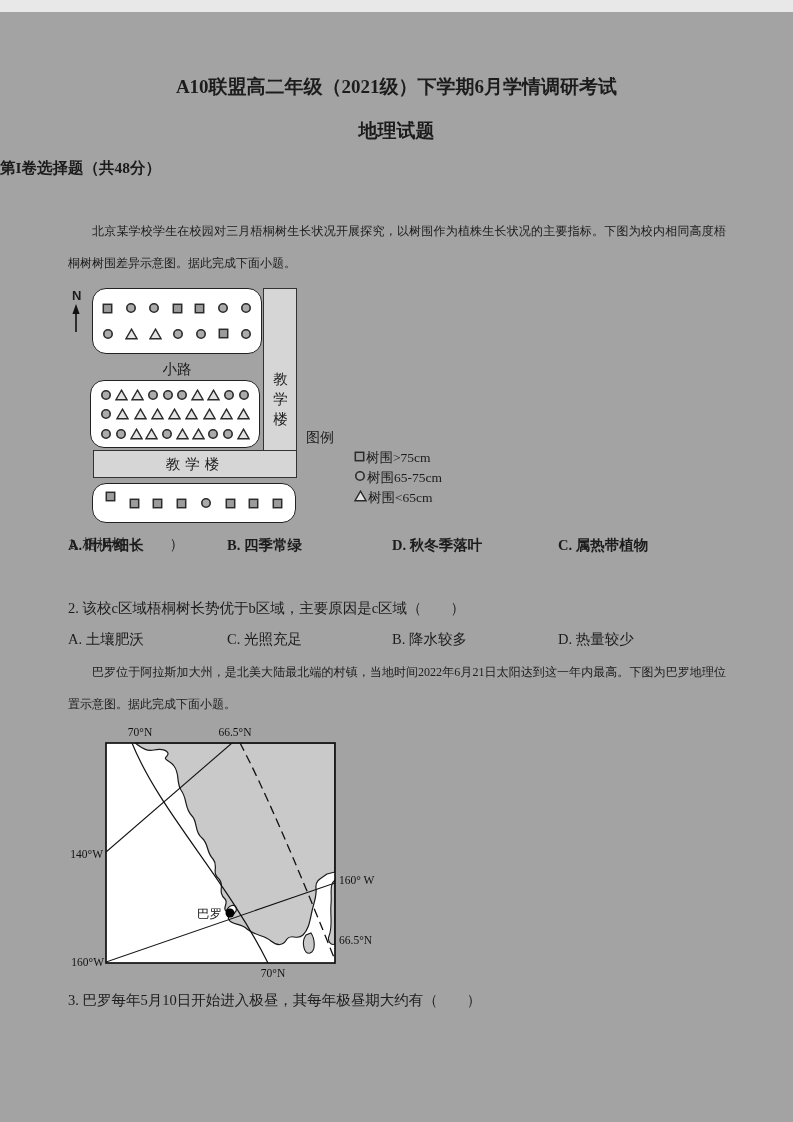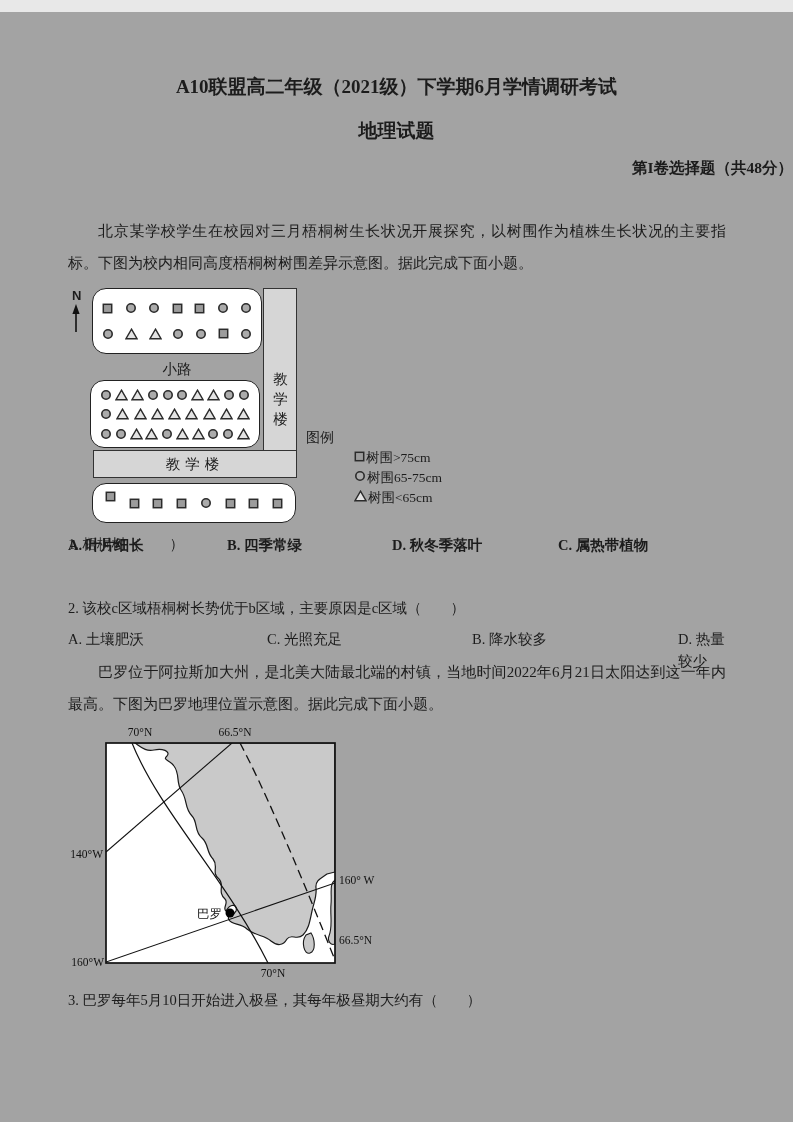--- a/index.html
+++ b/index.html
@@ -4,29 +4,29 @@
 <style>
   html,body{margin:0;padding:0;background:#e8e8e8;}
   .page{
     position:relative; width:793px; height:1122px; background:#a3a3a3;
     margin:12px auto; overflow:hidden;
     font-family:"Liberation Serif","DejaVu Serif",serif; color:#1c1c1c;
   }
   .abs{position:absolute;}
   .page-title{top:62px;left:0;width:100%;text-align:center;font-size:19px;font-weight:bold;}
   .page-subtitle{top:106px;left:0;width:100%;text-align:center;font-size:19px;font-weight:bold;}
-  .section-heading{top:146px;left:0;width:100%;text-align:right;font-size:15.5px;font-weight:bold;}
+  .section-heading{top:146px;left:0;width:100%;text-align:left;font-size:15.5px;font-weight:bold;}
   .instruction{top:179px;left:62px;width:700px;font-size:15px;font-weight:bold;white-space:nowrap;}
-  .passage{left:68px;width:658px;font-size:15px;line-height:32px;text-indent:2em;text-align:justify;}
+  .passage{left:68px;width:658px;font-size:12px;line-height:32px;text-indent:2em;text-align:justify;}
   .passage1{top:203px;}
   .passage2{top:644px;}
   .qtext{left:68px;width:660px;font-size:14.5px;line-height:22px;}
   .q1{top:521px;} .q2{top:585px;} .q3{top:977px;}
   .options{left:68px;width:660px;display:grid;grid-template-columns:159px 165px 166px auto;font-size:14.5px;line-height:22px;}
-  .opts1{top:522px;font-weight:bold;} .opts2{top:616px;gap:40px;}
+  .opts1{top:522px;font-weight:bold;} .opts2{top:616px;}
 
   
   .campus{top:274px;left:68px;width:420px;height:248px;}
   .campus .north-label{position:absolute;left:4px;top:2px;font-size:13px;font-weight:bold;font-family:"Liberation Sans",sans-serif;}
   .campus .north-arrow{position:absolute;left:1px;top:18px;}
   .tree-box{position:absolute;background:#fff;border:1.8px solid #222;border-radius:14px;display:flex;flex-direction:column;justify-content:space-evenly;box-sizing:border-box;}
   .box-north{left:24px;top:2px;width:170px;height:66px;}
   .box-middle{left:22px;top:94px;width:170px;height:68px;}
   .box-south{left:24px;top:197px;width:204px;height:40px;}
   .tree-row{display:flex;justify-content:space-between;align-items:center;padding:0 9px;}

